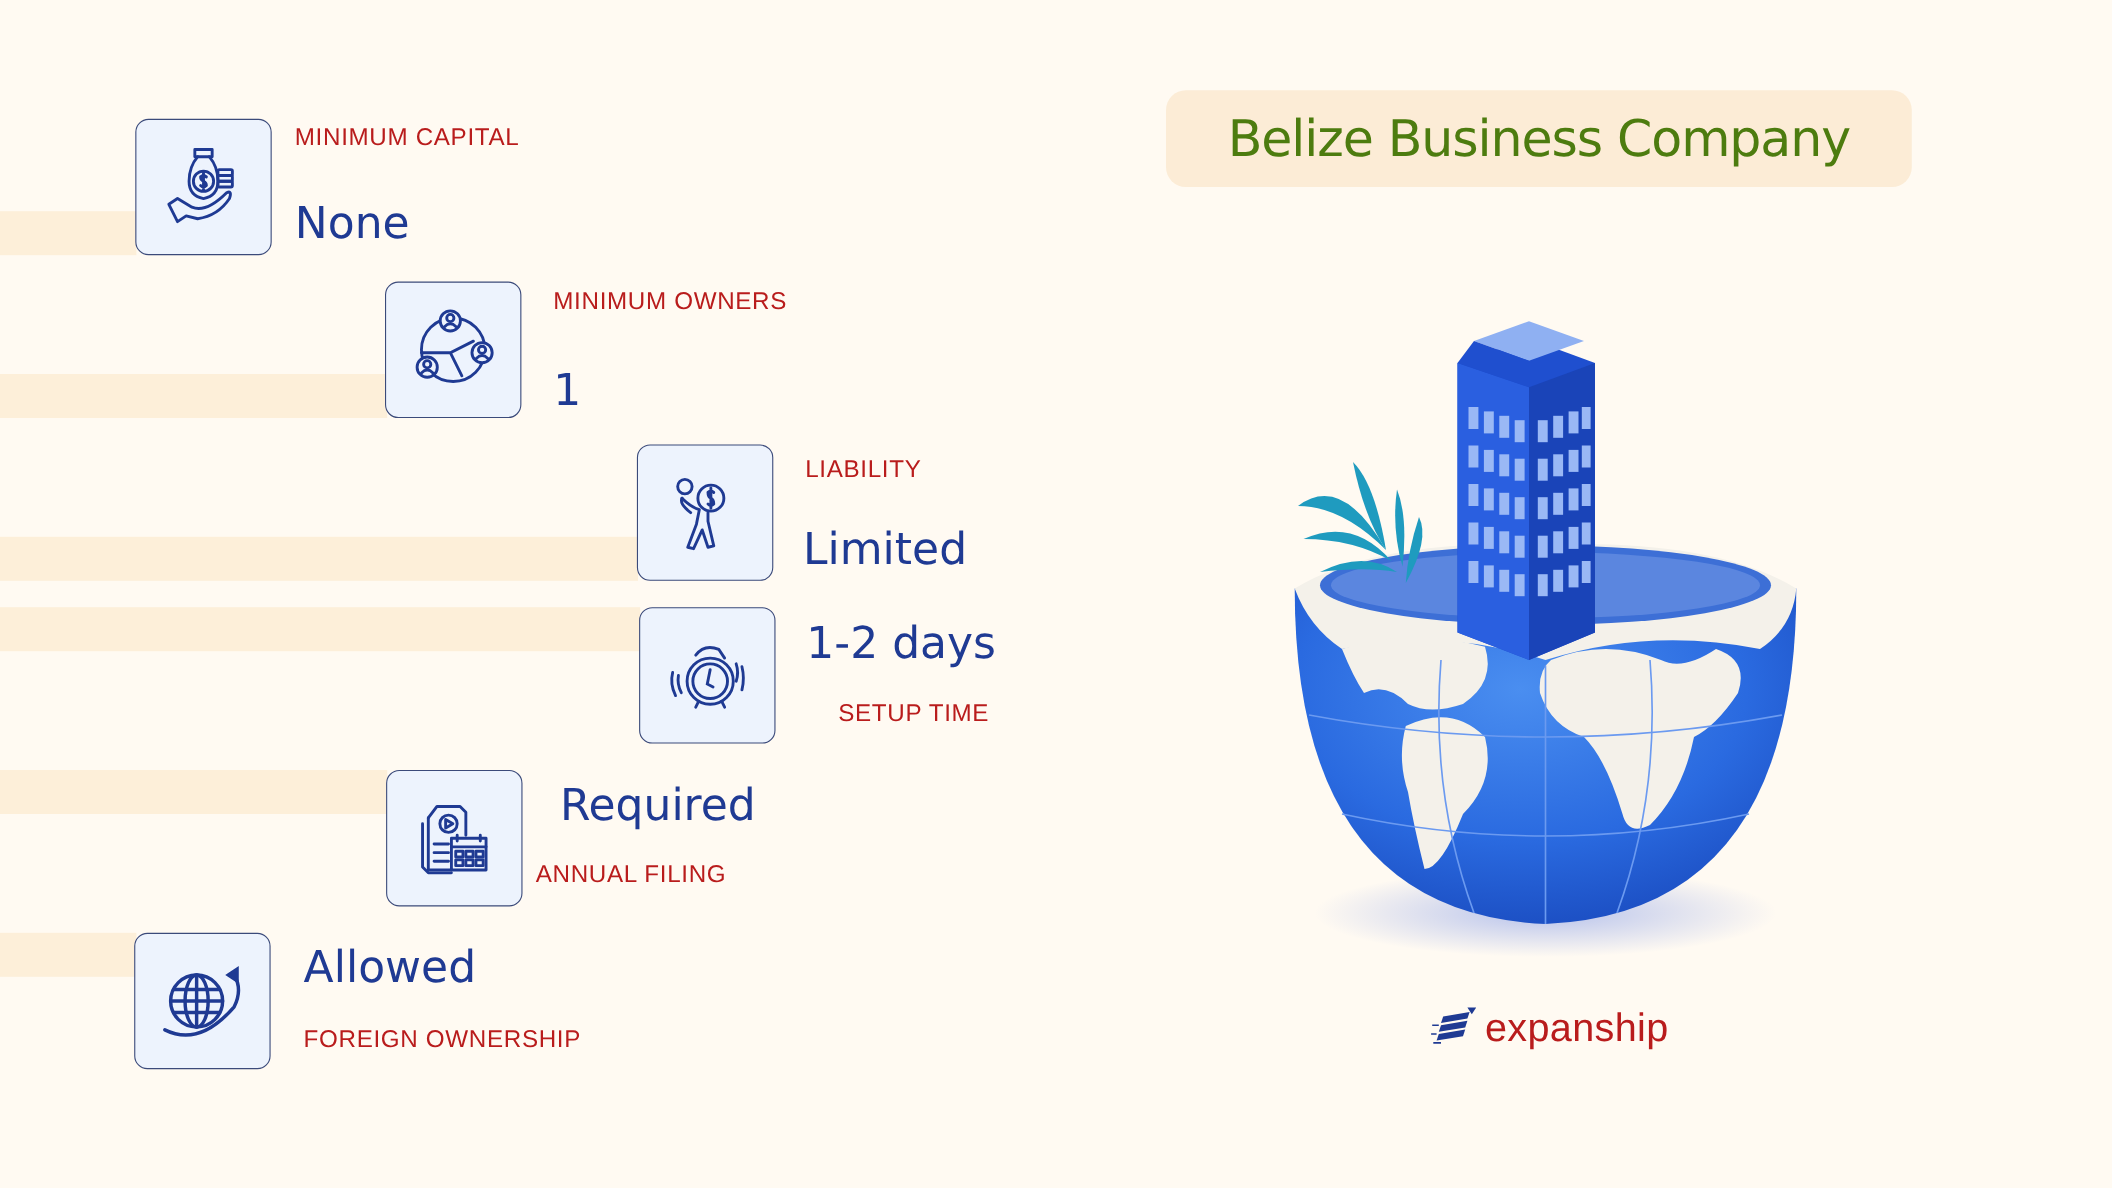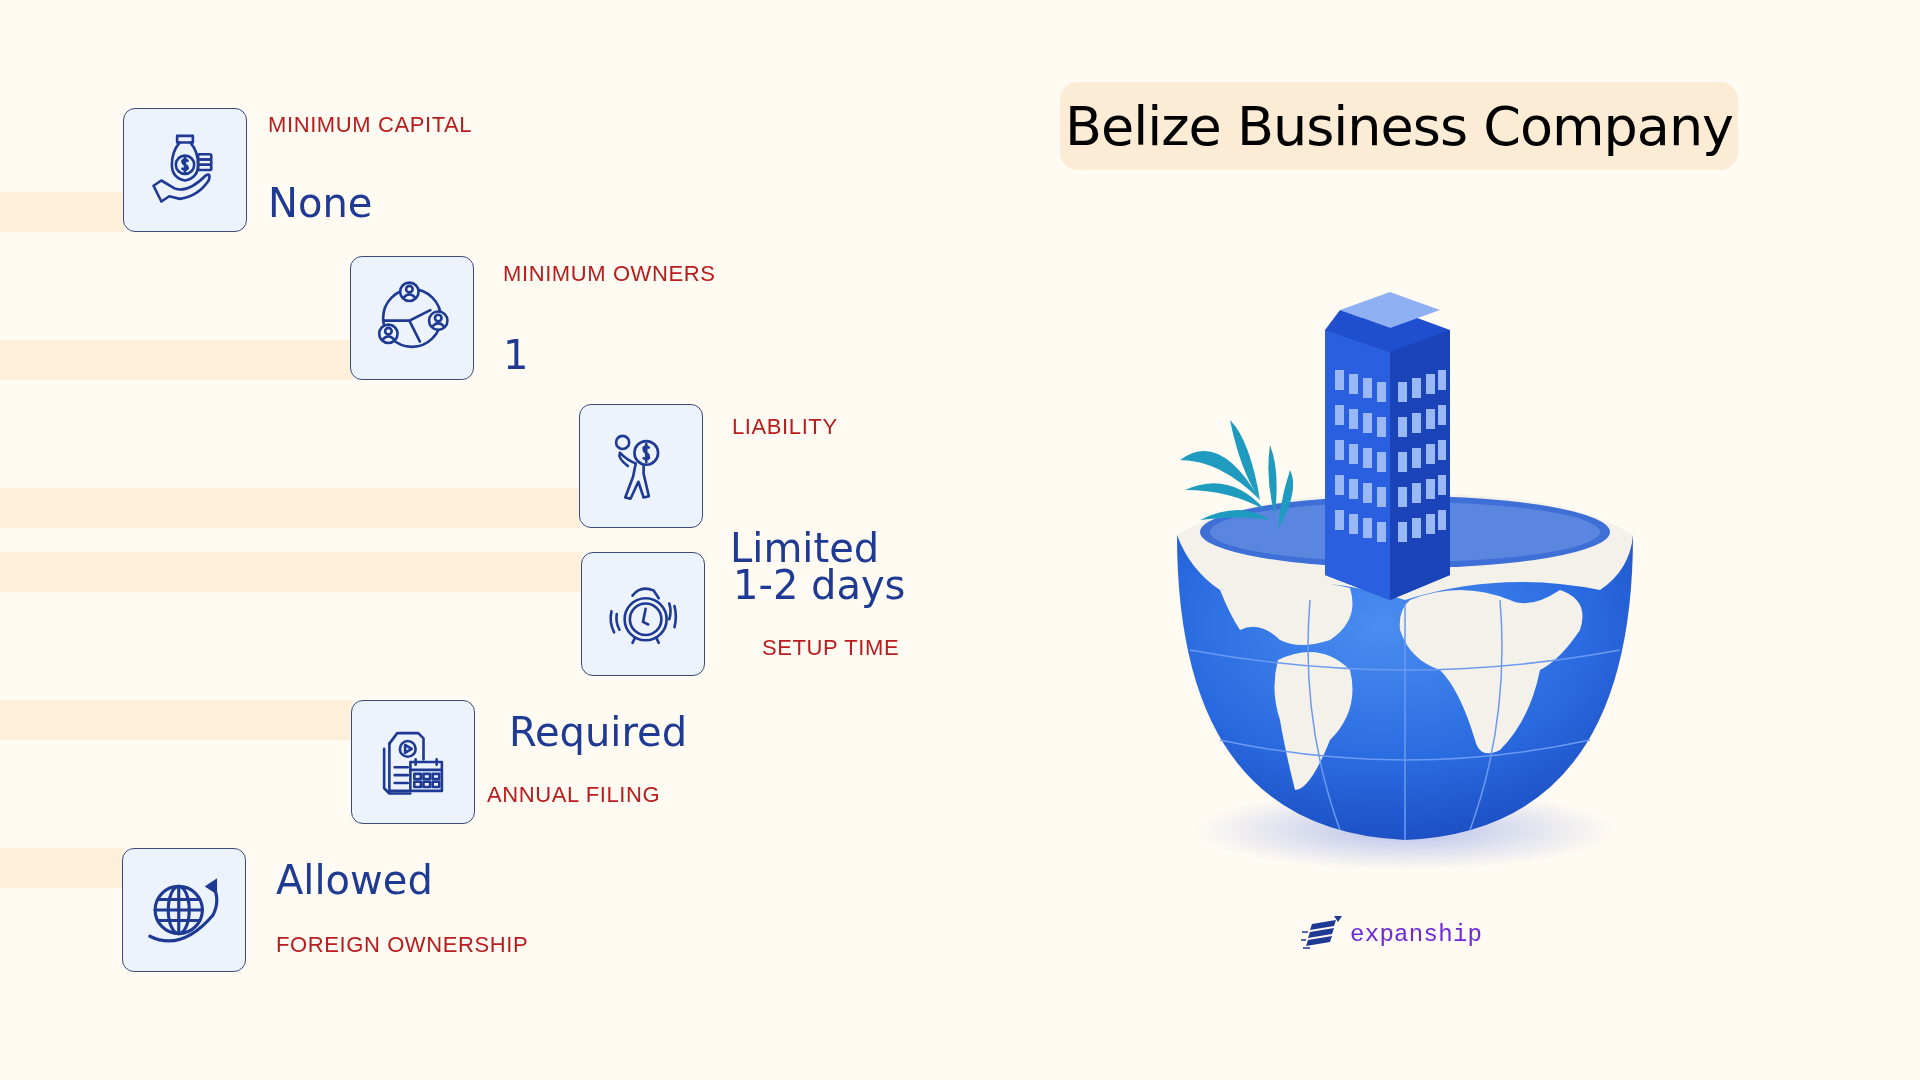--- a/index.html
+++ b/index.html
@@ -4,24 +4,24 @@
 <style>
   * { box-sizing: border-box; margin: 0; padding: 0; }
   html, body { width: 1920px; height: 1080px; overflow: hidden; }
   body { background: #fffaf2; font-family: "Liberation Sans", sans-serif; position: relative; }
   .bar { position: absolute; left: 0; height: 40px; background: #fdefd9; }
   .icon-box { position: absolute; width: 124px; height: 124px; border: 1.5px solid #3b4a7a; border-radius: 12px; background: #edf3fd; display: flex; align-items: center; justify-content: center; }
   .icon-box svg { width: 84px; height: 84px; }
   .label { position: absolute; font-size: 22px; letter-spacing: 0.6px; color: #b91c1c; font-family: "Liberation Sans", sans-serif; white-space: nowrap; }
   .value { position: absolute; font-size: 40px; color: #1f3a93; font-family: "DejaVu Sans", sans-serif; white-space: nowrap; }
   .title-box { position: absolute; left: 1060px; top: 82px; width: 678px; height: 88px; background: #fcecd6; border-radius: 18px; display: flex; align-items: center; justify-content: center; }
-  .title-box span { font-family: "DejaVu Sans", sans-serif; font-size: 54px; color: #000000; letter-spacing: -1px; }
+  .title-box span { font-family: "DejaVu Sans", sans-serif; font-size: 46px; color: #4d7c0f; letter-spacing: -1px; }
   .illus { position: absolute; left: 1160px; top: 270px; width: 490px; height: 600px; }
   .logo { position: absolute; left: 1300px; top: 912px; display: flex; align-items: center; gap: 6px; }
-  .logo span { font-family: Liberation Mono, monospace; font-size: 24px; color: #6d28d9; letter-spacing: 0.3px; }
+  .logo span { font-family: Liberation Sans, sans-serif; font-size: 36px; color: #b91c1c; letter-spacing: 0.3px; }
 </style>
 </head>
 <body>
 
 <div class="bar" style="top:192px;width:124px;"></div>
 <div class="bar" style="top:340px;width:352px;"></div>
 <div class="bar" style="top:488px;width:580px;"></div>
 <div class="bar" style="top:552px;width:582px;"></div>
 <div class="bar" style="top:700px;width:352px;"></div>
 <div class="bar" style="top:848px;width:124px;"></div>
@@ -62,21 +62,21 @@
 <div class="icon-box" style="left:579px;top:404px;">
   <svg viewBox="0 0 64 64" fill="none" stroke="#1f3a93" stroke-width="2" stroke-linecap="round" stroke-linejoin="round">
     <circle cx="18" cy="14" r="5"></circle>
     <circle cx="36" cy="22" r="9"></circle>
     <path d="M38 18 Q36 16 34 18 Q34 21 36 22 Q38 23 38 26 Q36 28 34 26 M36 15 V29"></path>
     <path d="M16 22 Q22 28 28 30 L26 40 L20 56 L24 57 L30 44 L34 56 L38 55 L34 38 L34 32"></path>
     <path d="M16 22 Q14 26 22 32"></path>
   </svg>
 </div>
 <div class="label" style="left:732px;top:414px;">LIABILITY</div>
-<div class="value" style="left:730px;top:477px;margin-top:48px;">Limited</div>
+<div class="value" style="left:730px;top:477px;">Limited</div>
 
 <div class="icon-box" style="left:581px;top:552px;">
   <svg viewBox="0 0 64 64" fill="none" stroke="#1f3a93" stroke-width="2" stroke-linecap="round">
     <circle cx="34" cy="36" r="16"></circle>
       <circle cx="34" cy="36" r="12"></circle>
     <path d="M34 28 L32 38 L36 40"></path>
     <path d="M24 18 Q30 10 40 14 L44 20"></path>
     <path d="M8 30 Q6 38 10 46 M12 32 Q11 38 14 44 M56 26 Q58 34 56 42 M52 24 Q54 30 52 36"></path>
     <path d="M26 50 L24 54 M42 50 L44 54"></path>
   </svg>

